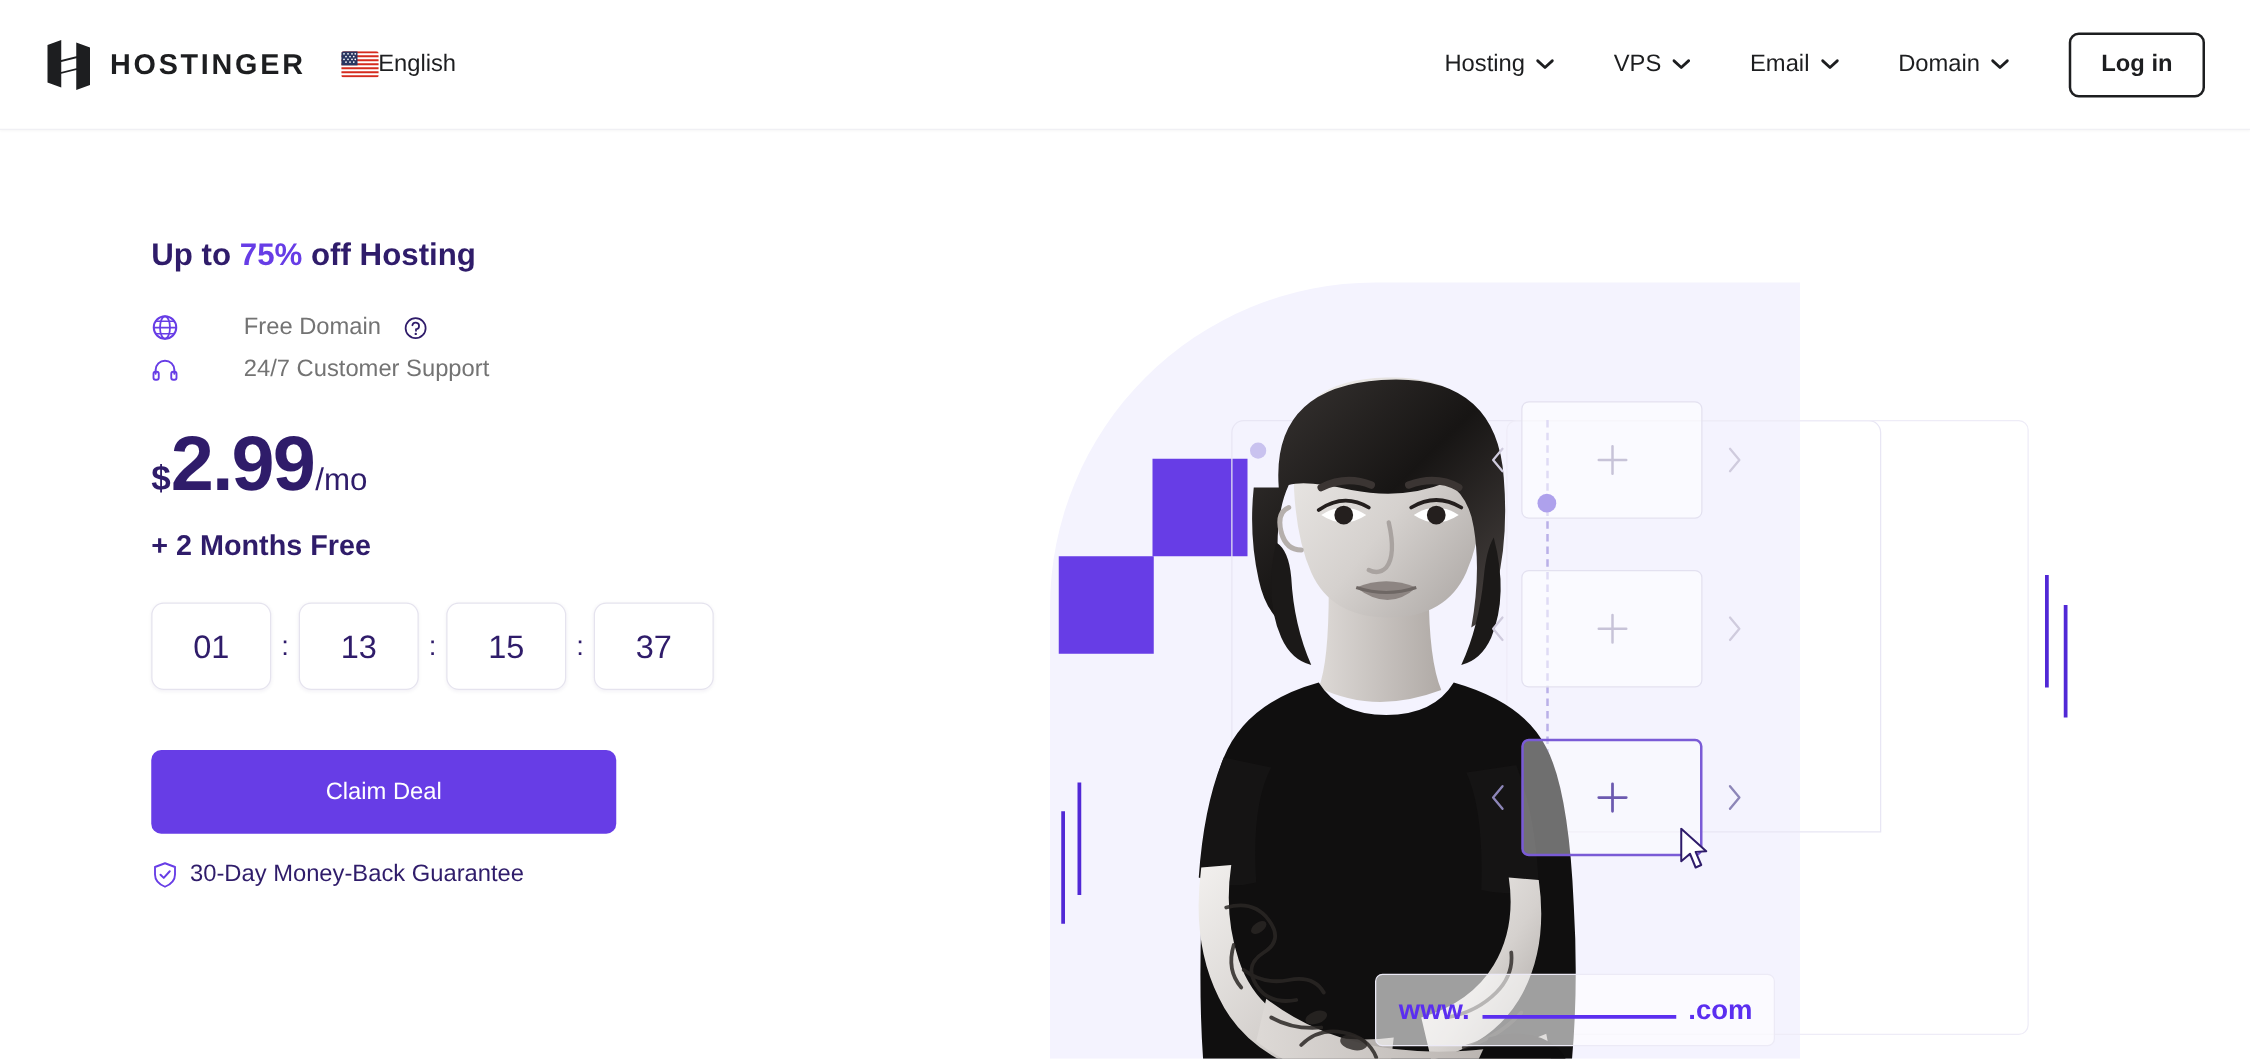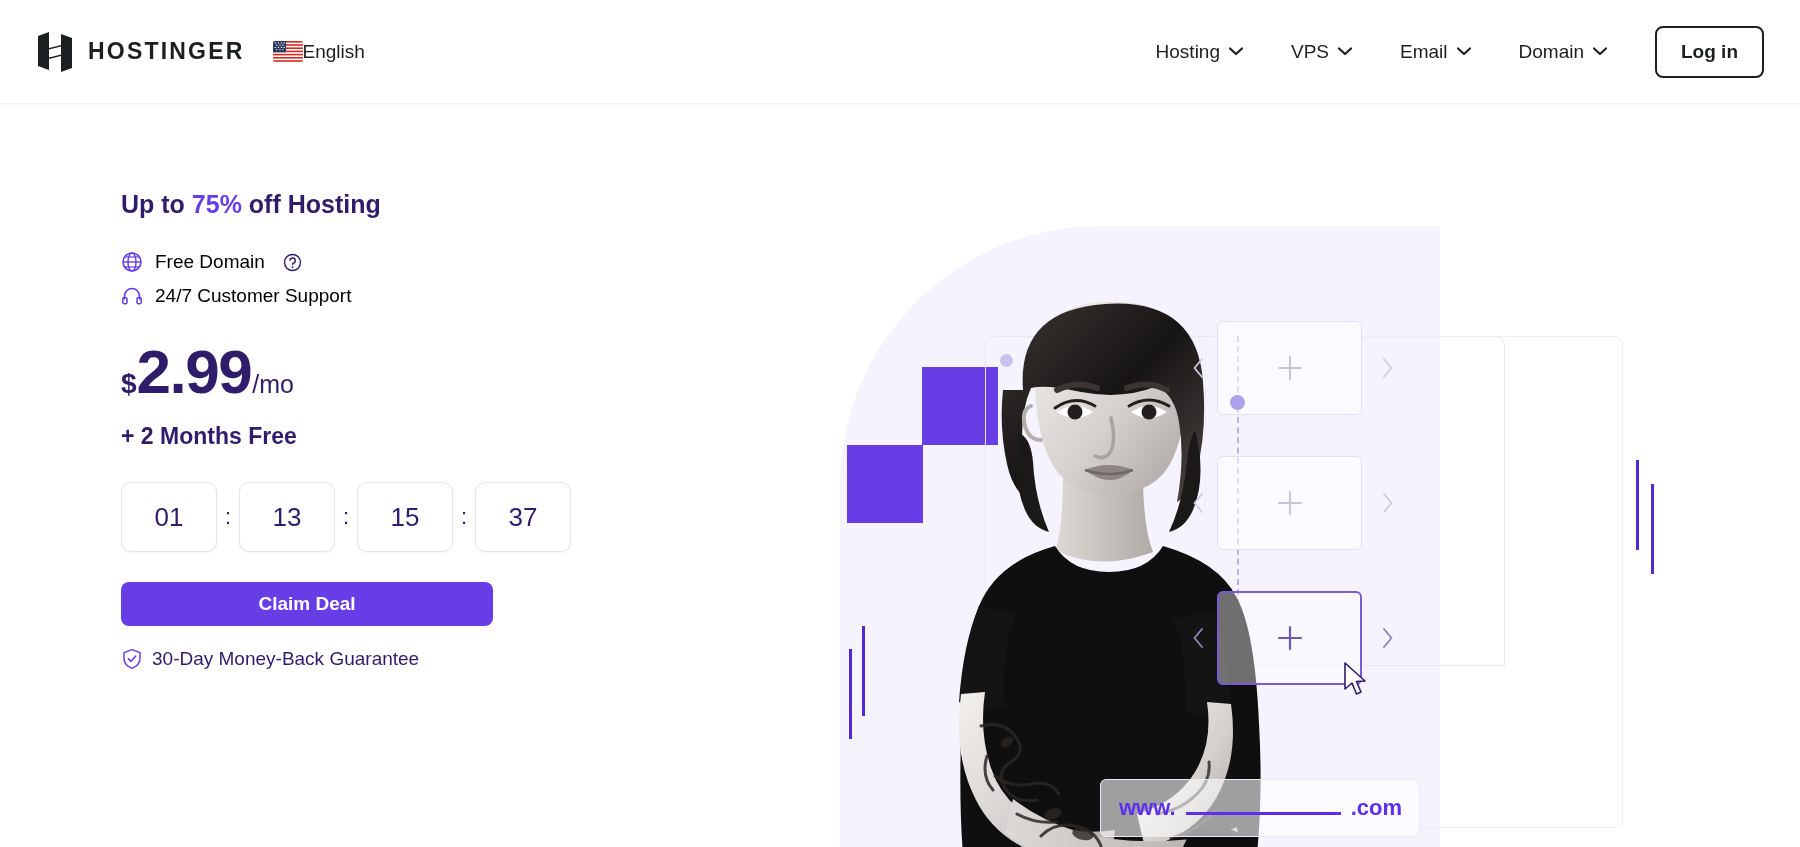--- a/index.html
+++ b/index.html
@@ -83,21 +83,21 @@
     margin-top: 26px;
     font-size: 25px; font-weight: bold; color: #2f1c6a;
   }
   .subhead .pct { color: #673de6; }
 
   .features { margin-top: 32px; }
   .feature {
     display: flex; align-items: center; gap: 12px;
     margin-bottom: 12px;
   }
-  .feature-label { font-size: 19px; color: #000000; }
+  .feature-label { font-size: 19px; color: #737373; margin-left: 40px; }
   .icon-20 { width: 22px; height: 22px; display:block; flex:none; }
   .help-icon { width: 19px; height: 19px; display:block; margin-left: 6px; cursor: pointer; }
 
   .price-row {
     margin-top: 34px;
     display: flex; align-items: baseline;
     color: #2f1c6a;
   }
   .price-cur { font-size: 28px; font-weight: bold; }
   .price-main { font-size: 62px; font-weight: bold; letter-spacing: -1.5px; line-height: 1; }
@@ -121,25 +121,25 @@
     font-size: 26px; color: #2f1c6a;
     box-shadow: 0 1px 3px rgba(47,28,106,0.05);
   }
   .timer-sep {
     width: 22px; text-align: center;
     font-size: 22px; color: #2f1c6a;
   }
 
   .cta {
     display: block;
-    margin-top: 30px;
-    width: 372px; height: 44px;
+    margin-top: 48px;
+    width: 372px; height: 67px;
     background: #673de6; color: #ffffff;
     border: none; border-radius: 8px;
-    font-size: 19px; font-weight: bold;
+    font-size: 19px; font-weight: normal;
     cursor: pointer;
     font-family: "Liberation Sans", sans-serif;
   }
   .guarantee {
     margin-top: 22px;
     display: flex; align-items: center; gap: 9px;
     font-size: 19px; color: #2f1c6a;
   }
 
   

